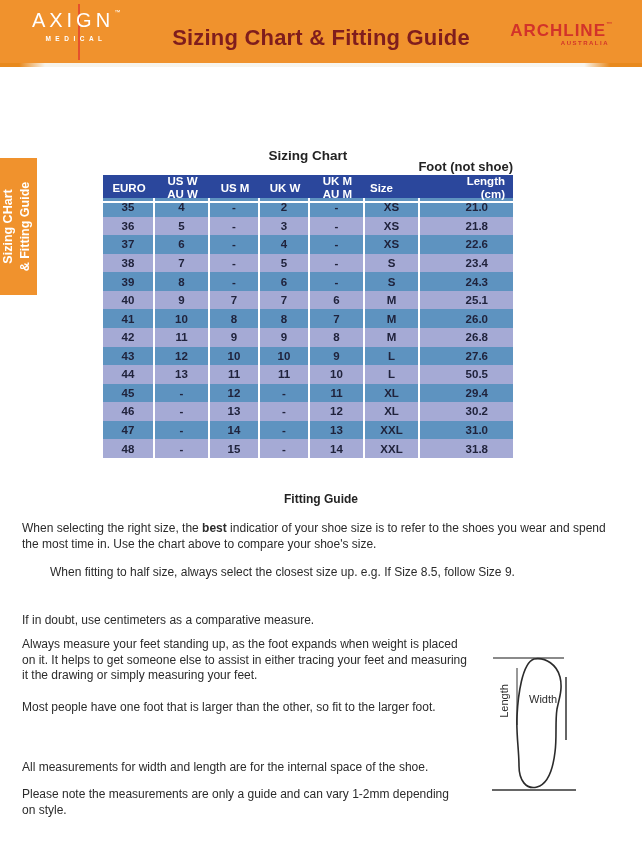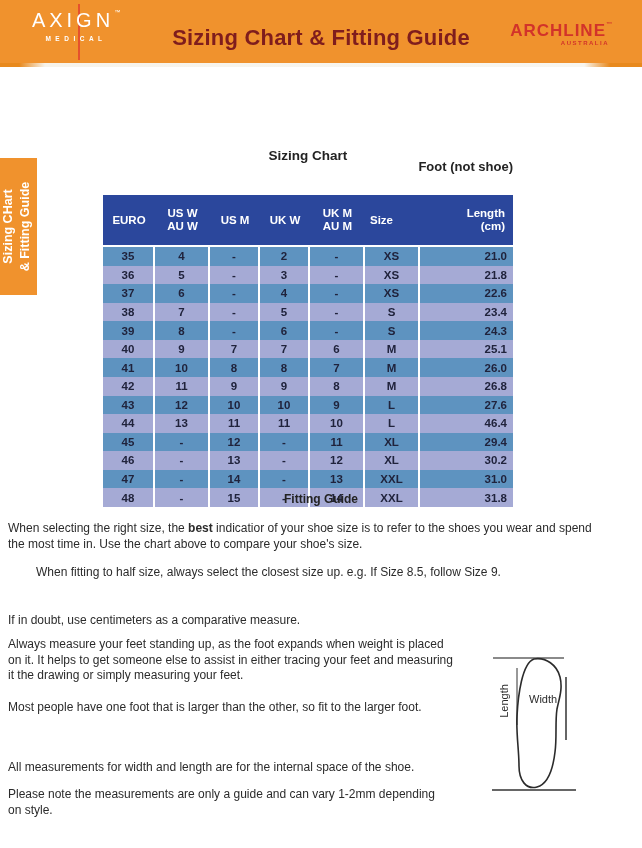--- a/index.html
+++ b/index.html
@@ -30,38 +30,38 @@
   .side-tab-inner{position:absolute; left:-50px; top:50px; width:137px; height:37px;
     transform:rotate(-90deg); color:#fff; font-weight:700; font-size:12.5px; line-height:17px; text-align:center;}
 
   
   .chart-title{position:absolute; left:103px; top:148px; width:410px; text-align:center;
     font-size:13.5px; font-weight:700; color:#232323;}
   .foot-note{position:absolute; left:103px; top:159px; width:410px; text-align:right;
     font-size:13px; font-weight:700; color:#232323;}
   .size-table{position:absolute; left:103px; top:175px; width:410px;}
   .thead,.trow{display:grid; grid-template-columns:52px 55px 50px 50px 55px 55px 93px;}
-  .thead{background:var(--navy); height:52px;margin-top:20px;}
+  .thead{background:var(--navy); height:23px;}
   .thcell{color:#fff; font-weight:700; font-size:11.5px; line-height:13px; display:flex;
     align-items:center; justify-content:center; text-align:center; white-space:pre-line;
     border-bottom:2px solid #fff;}
   .thcell.col5{justify-content:flex-start; text-align:left; padding-left:5px;}
   .thcell.col6{justify-content:flex-end; text-align:right; padding-right:8px;}
   .trow{height:18.57px;}
   .row-dark{background:var(--rowblue);} .row-light{background:var(--rowperi);}
   .tcell{display:flex; align-items:center; justify-content:center; font-size:11.5px;
     font-weight:700; color:var(--tabletext);}
   .tcell:not(.col6){border-right:2px solid #fff;}
-  .tcell.col6{justify-content:flex-end; padding-right:6px;}
+  .tcell.col6{justify-content:flex-end; padding-right:25px;}
 
   
   .h-center{position:absolute; left:0; width:642px; text-align:center; font-size:12px;
     font-weight:700; color:#232323;}
   .h-fitting{top:492px;} .h-measure{top:588px;}
-  .para{position:absolute; left:8px; width:606px; font-size:12px; line-height:15.5px;
+  .para{position:absolute; left:22px; width:606px; font-size:12px; line-height:15.5px;
     color:var(--body); white-space:pre-line;}
   .p1{top:521px;} .p2{top:565px;margin-left:28px;} .p3{top:613px;} .p4{top:637px; width:500px;}
   .p5{top:700px;} .p6{top:760px;} .p7{top:787px;}
   .para b{font-weight:700;}
 
   
   .foot-diagram{position:absolute; left:488px; top:649px;}
 </style>
 </head>
 <body>
@@ -187,21 +187,21 @@
           <div class="tcell col5">L</div>
           <div class="tcell col6">27.6</div>
         </div>
         <div class="trow row-light">
           <div class="tcell col0">44</div>
           <div class="tcell col1">13</div>
           <div class="tcell col2">11</div>
           <div class="tcell col3">11</div>
           <div class="tcell col4">10</div>
           <div class="tcell col5">L</div>
-          <div class="tcell col6">46.4</div>
+          <div class="tcell col6">50.5</div>
         </div>
         <div class="trow row-dark">
           <div class="tcell col0">45</div>
           <div class="tcell col1">-</div>
           <div class="tcell col2">12</div>
           <div class="tcell col3">-</div>
           <div class="tcell col4">11</div>
           <div class="tcell col5">XL</div>
           <div class="tcell col6">29.4</div>
         </div>

